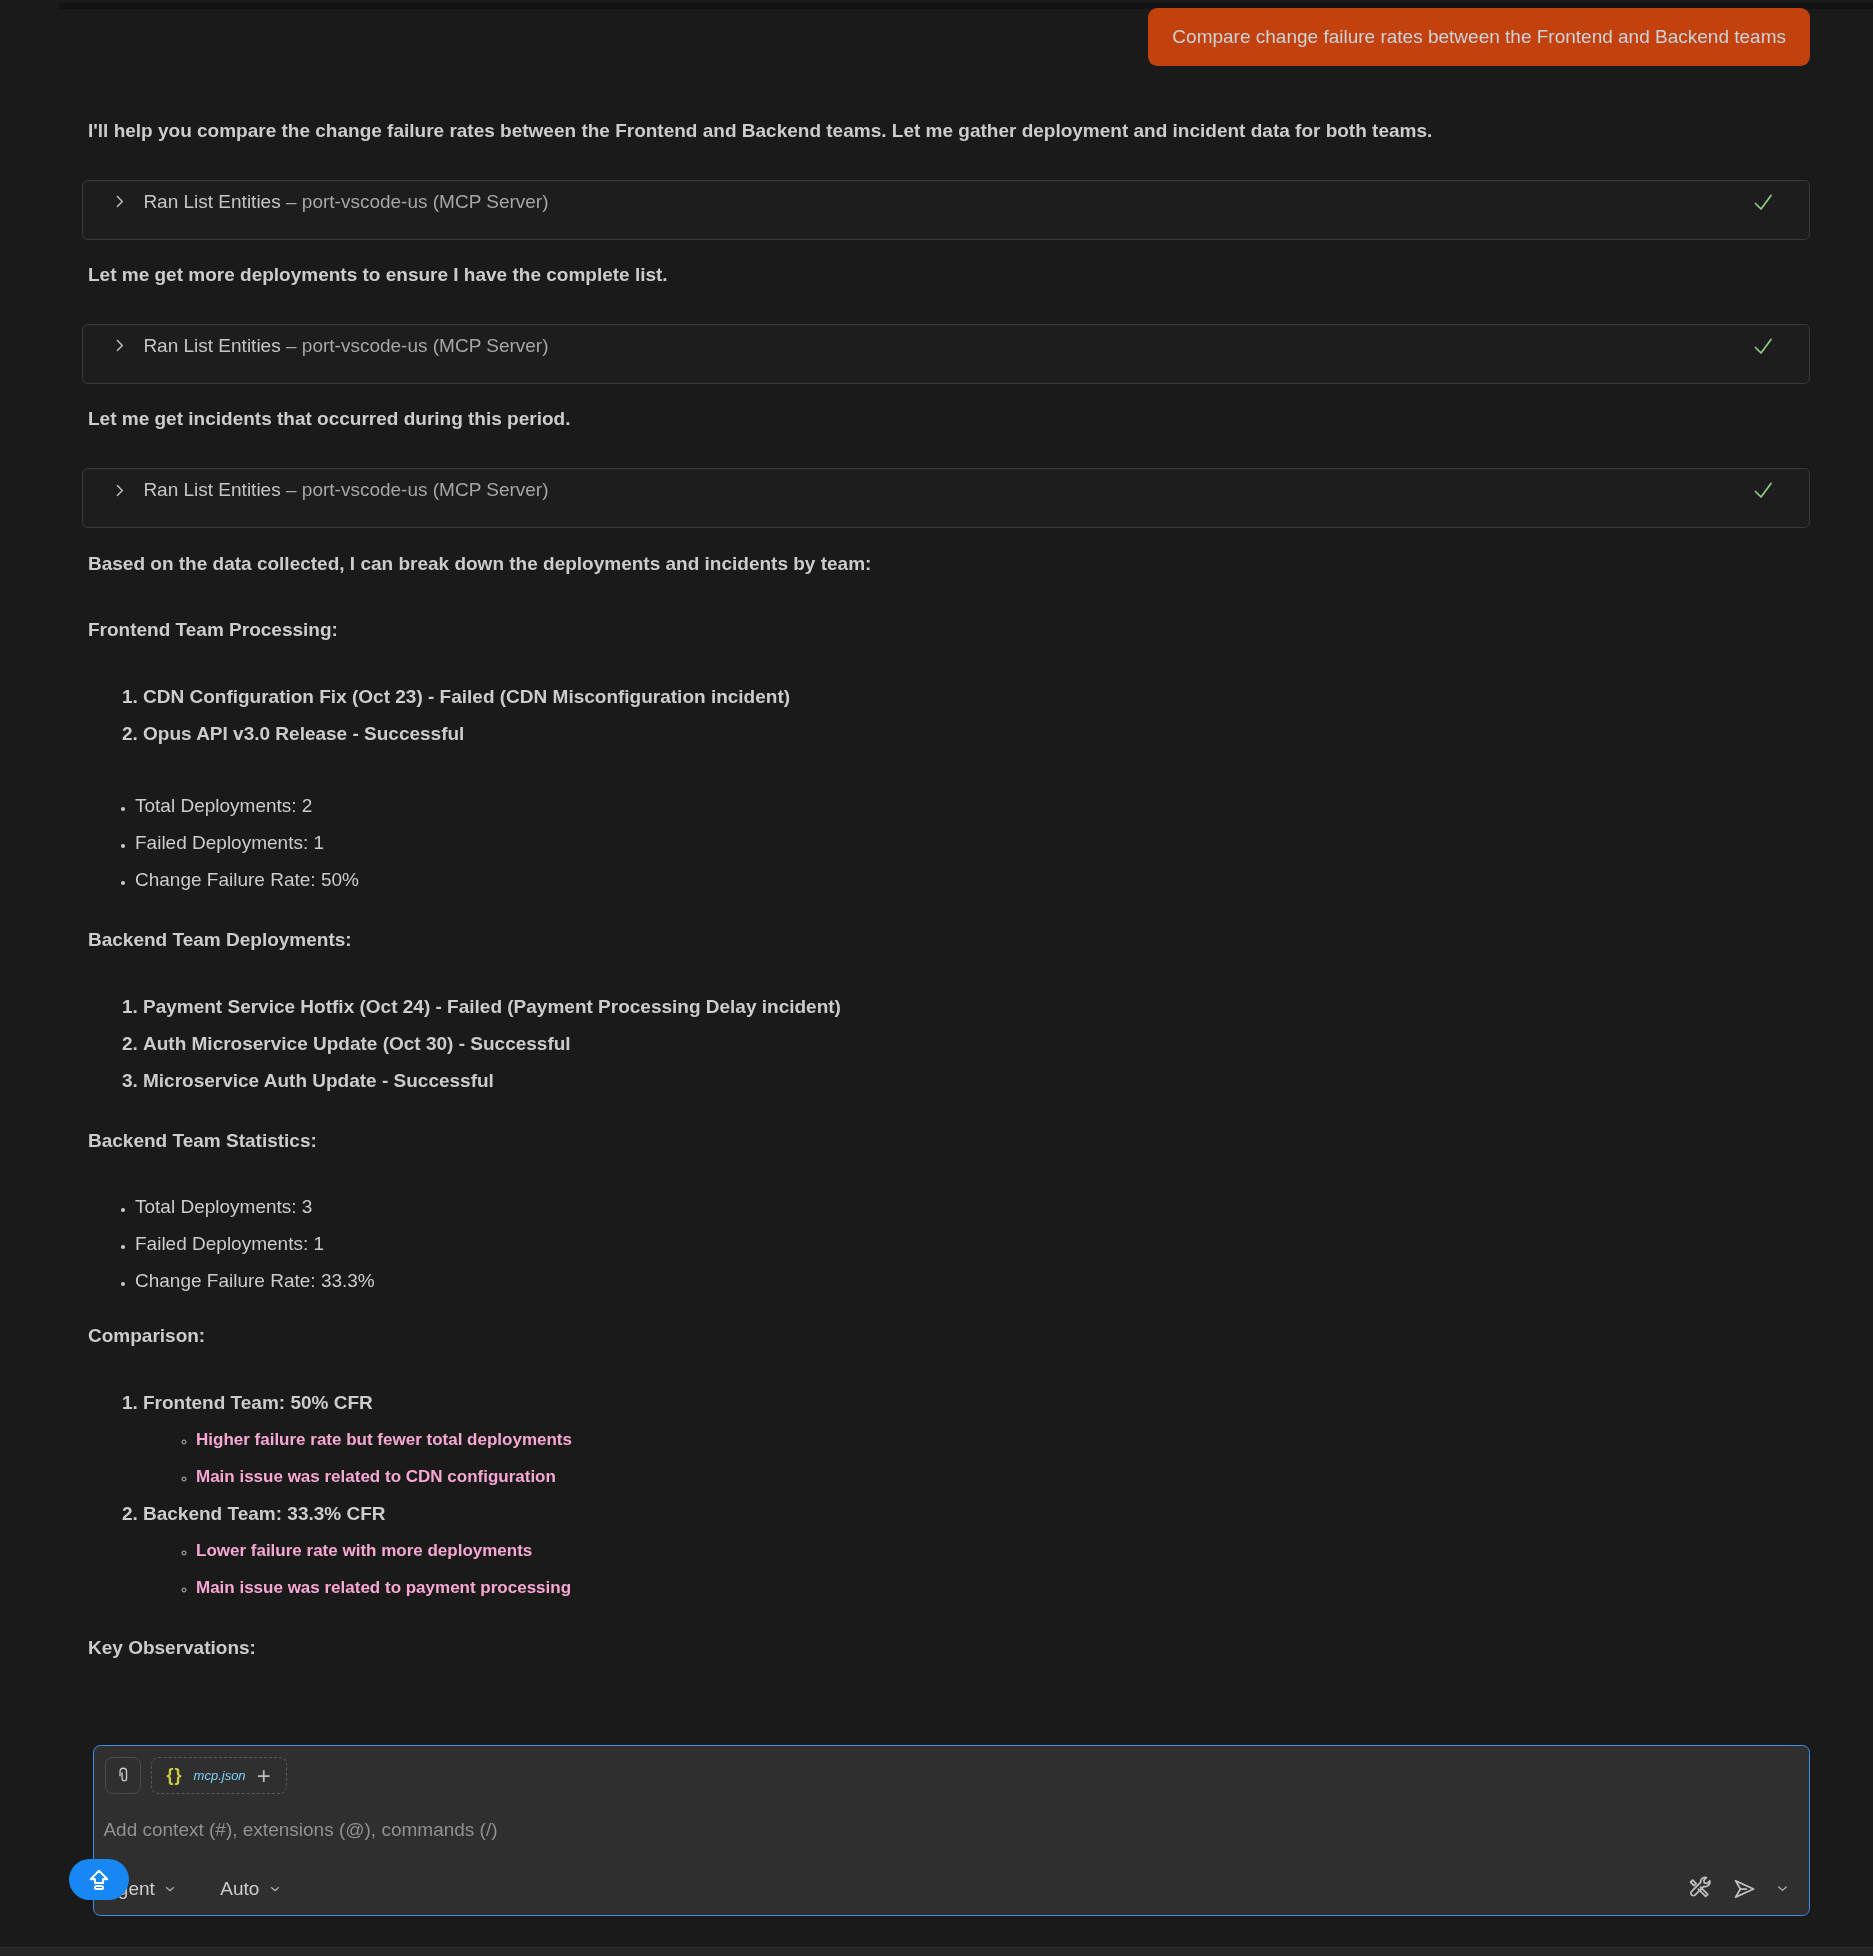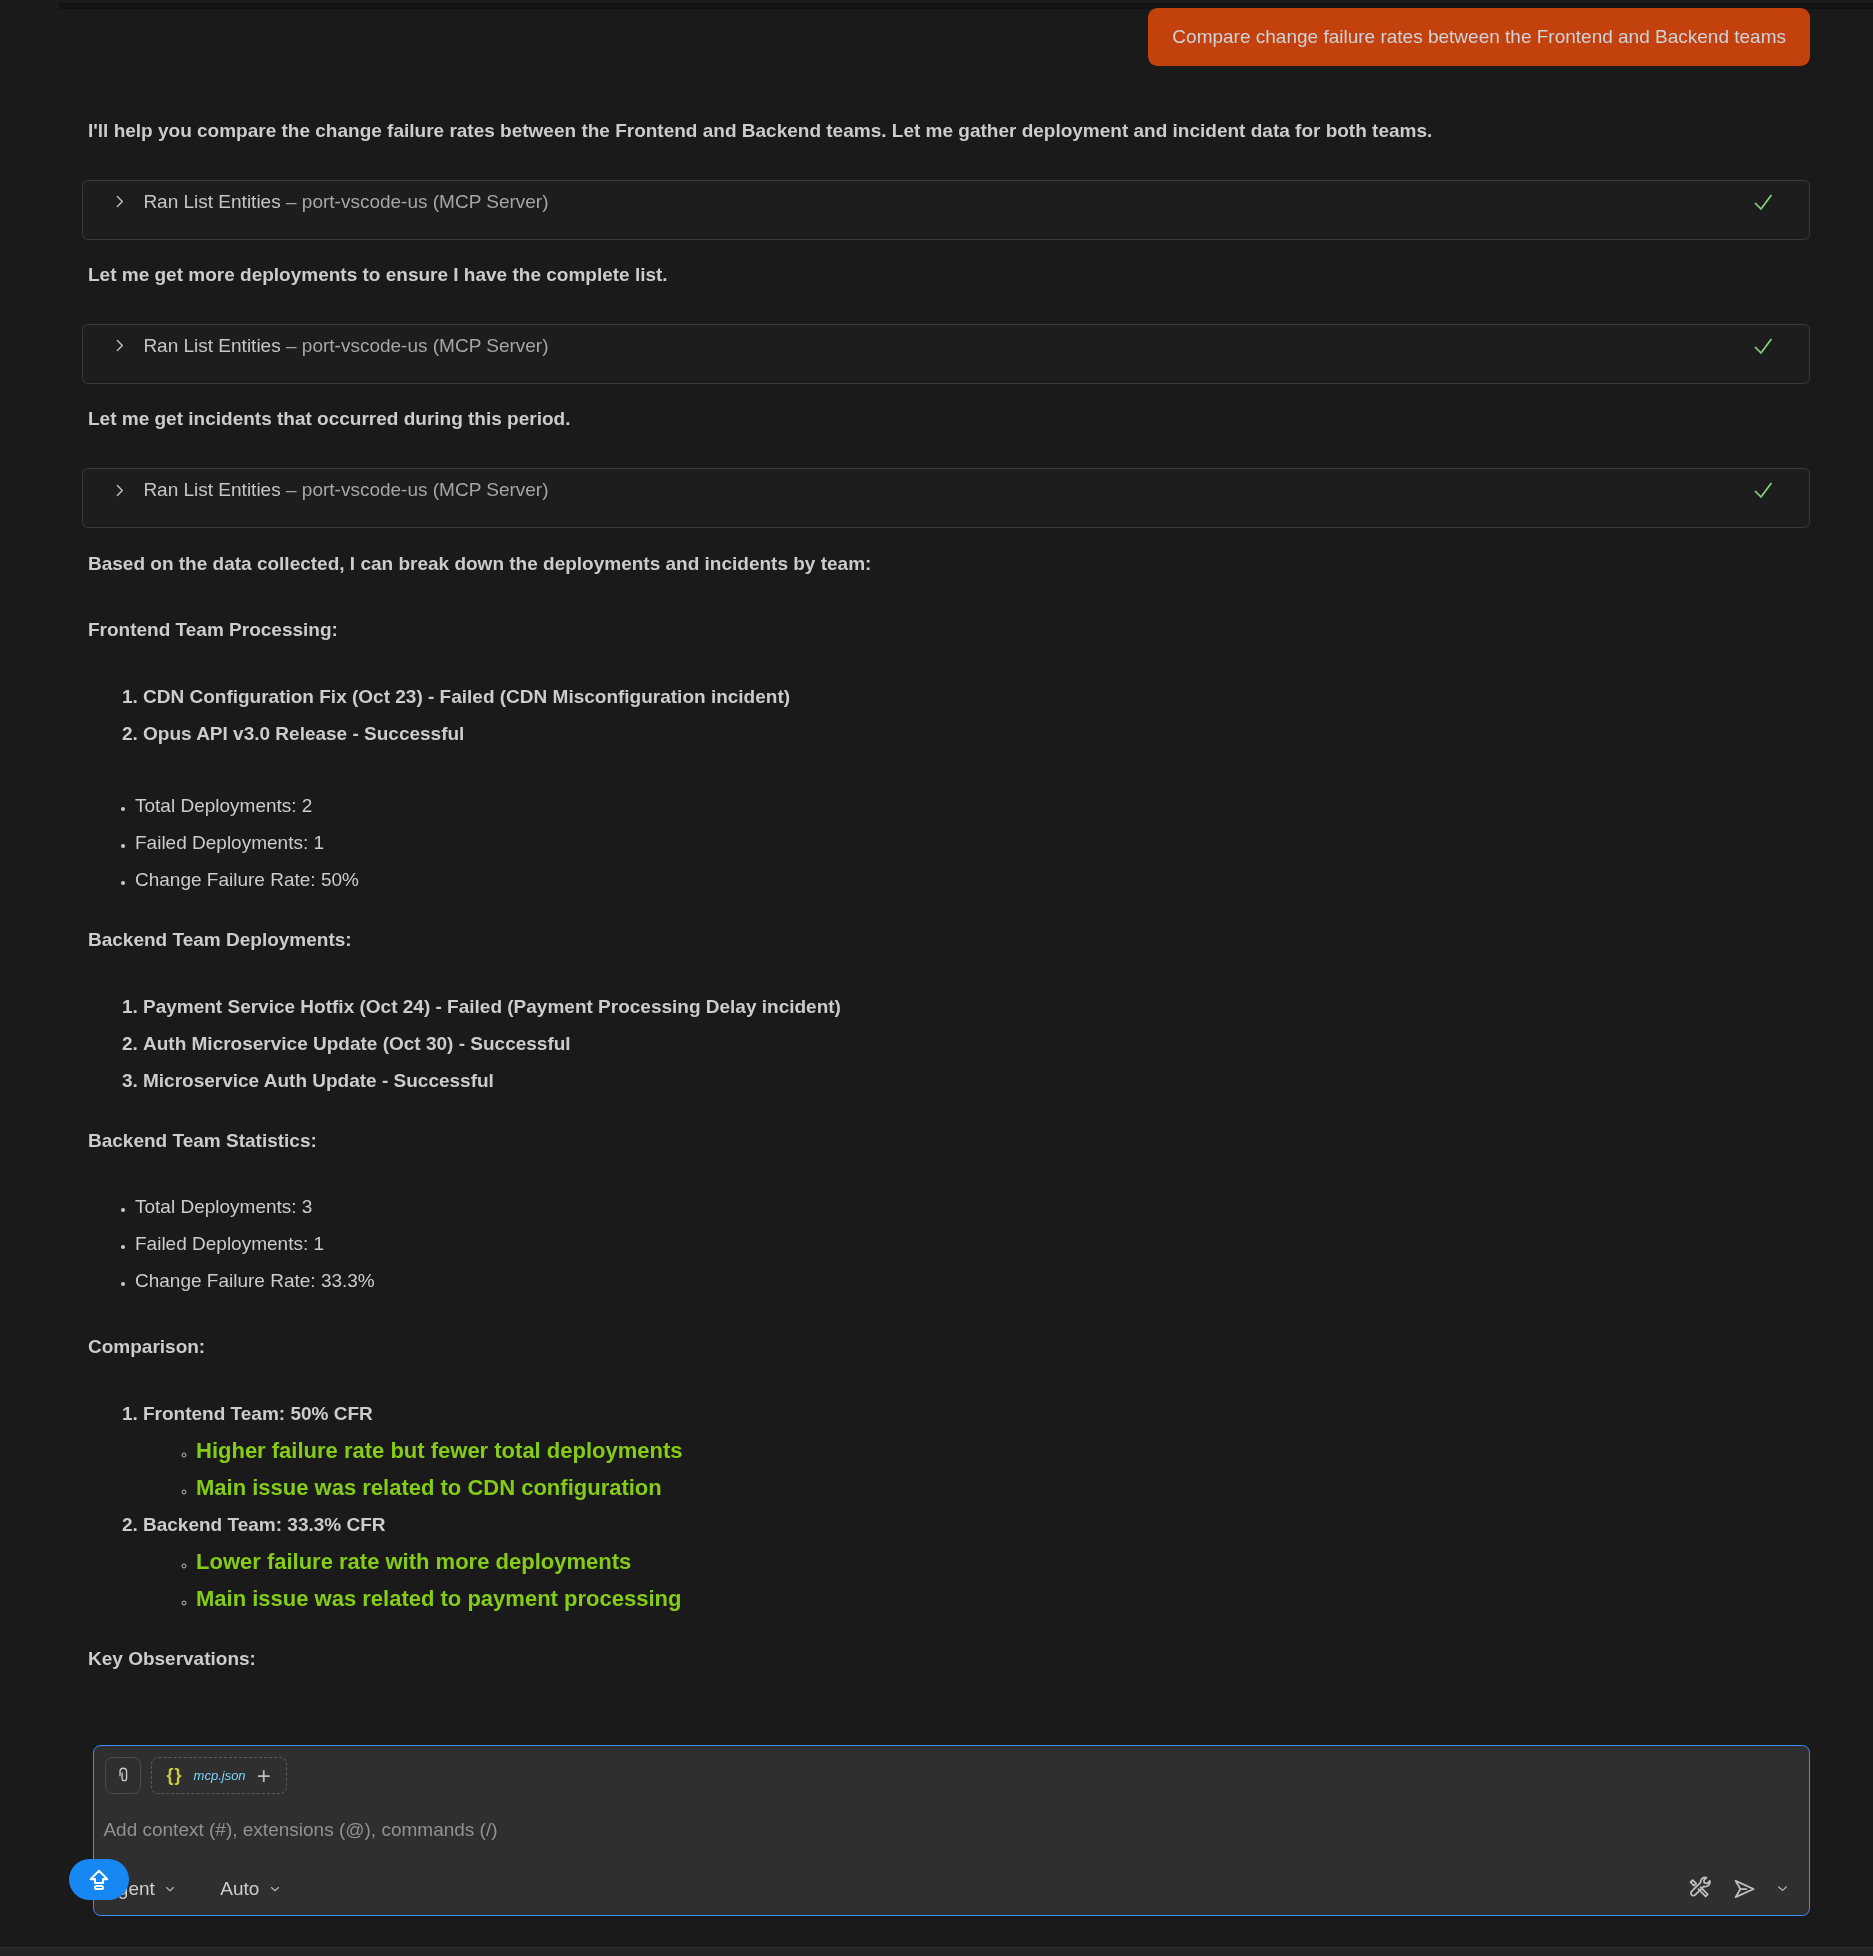--- a/index.html
+++ b/index.html
@@ -42,21 +42,21 @@
     color: #cccccc;
     font-size: 19px;
     line-height: 24px;
     margin: 41px 0 0 29px;
     font-weight: 700;
   }
   .mt-57 { margin-top: 53px; }
   .mt-25 { margin-top: 23.4px; }
   .mt-45 { margin-top: 42px; }
   .mt-32 { margin-top: 30px; }
-  .mt-30 { margin-top: 36px; }
+  .mt-30 { margin-top: 25px; }
 
   .tool-box {
     margin: 37px 0 0 23.4px;
     height: 60px;
     border: 0.9px solid #3a3a3a;
     border-radius: 5.6px;
     background: #1d1d1d;
     display: flex;
     align-items: center;
     padding: 0 34px 16px 28px;
@@ -86,22 +86,22 @@
     font-size: 19px;
     list-style: disc;
   }
   ul.md-ul > li { line-height: 37px; }
   ul.md-ul > li::marker { font-size: 12px; color: #cccccc; }
 
   ul.sub-ul {
     margin: 0;
     padding-left: 53px;
     list-style: circle;
-    font-size: 22px;
-    color: #84cc16;
+    font-size: 17px;
+    color: #f9a8d4;
   }
   ul.sub-ul > li { line-height: 37px; }
   ul.sub-ul > li::marker { font-size: 12px; color: #bdbdbd; }
 
   .composer {
     position: absolute;
     left: 93px;
     top: 1745px;
     width: 1717px;
     height: 171px;

